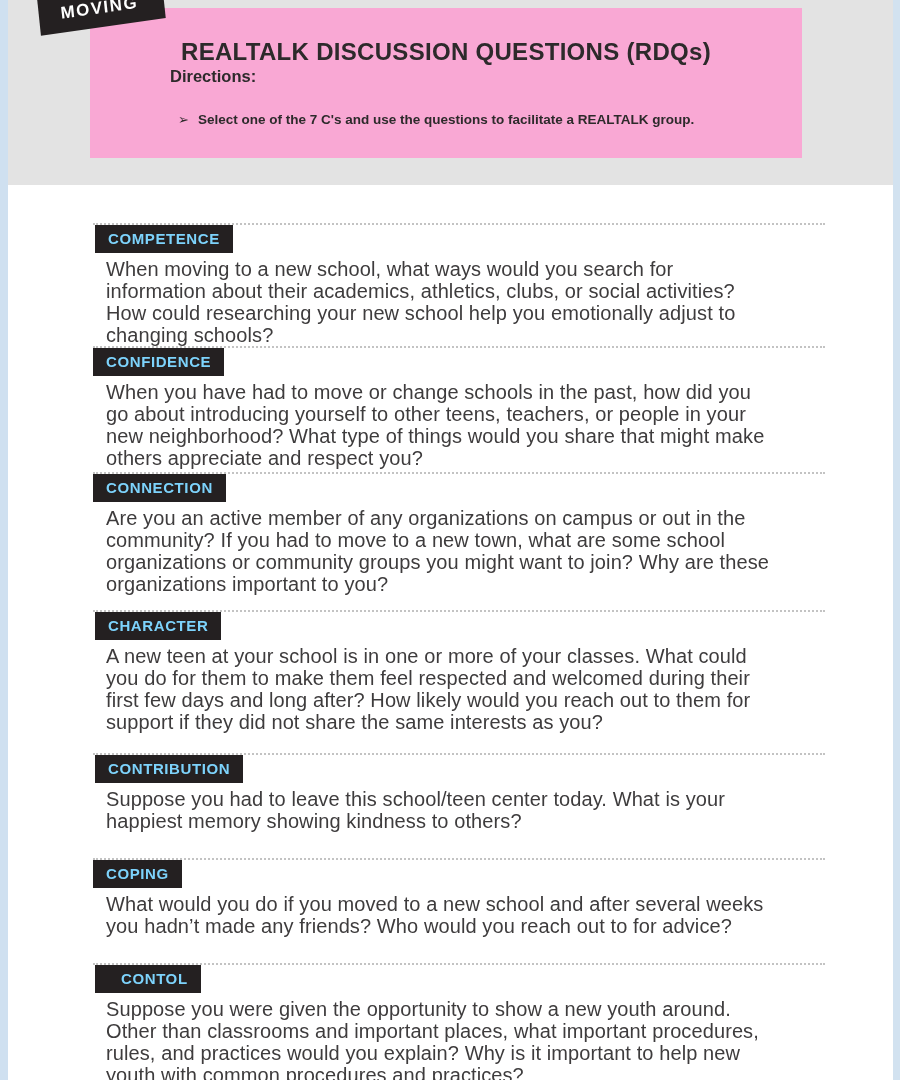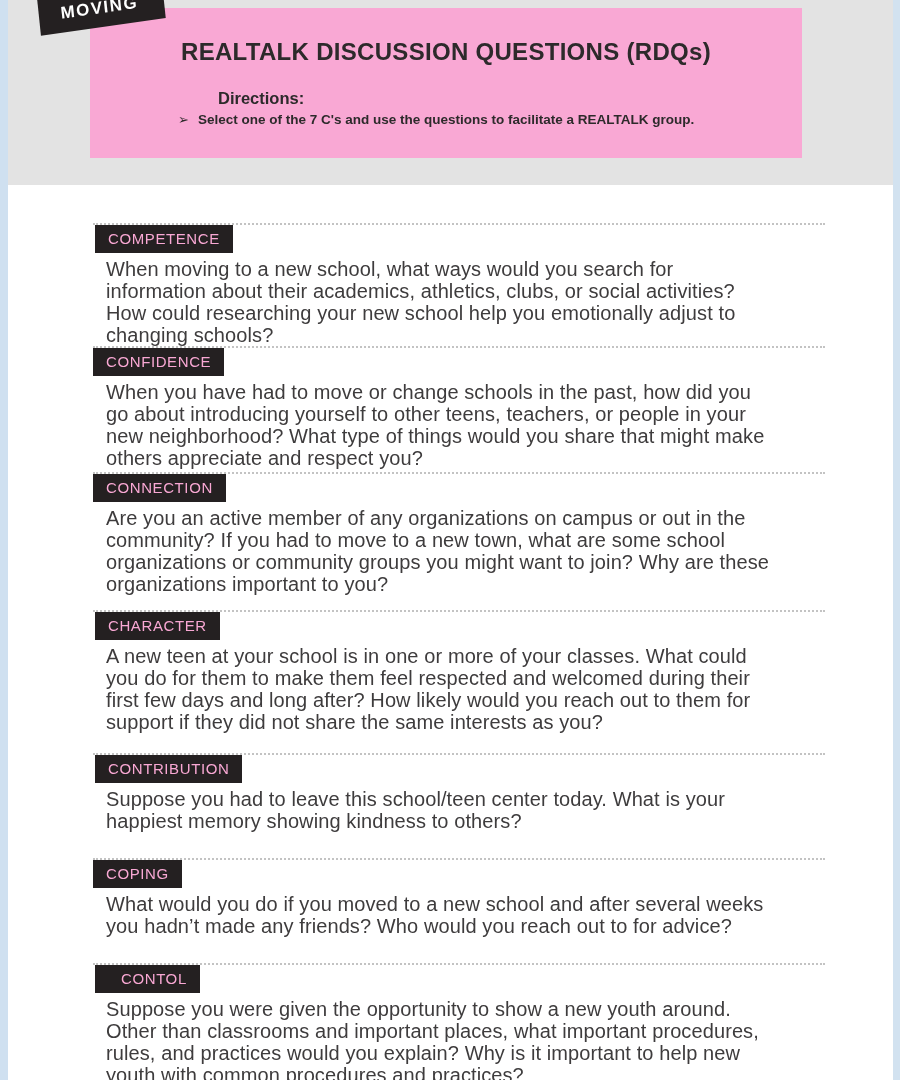--- a/index.html
+++ b/index.html
@@ -46,25 +46,24 @@
   .doc-title {
     margin-top: 30px;
     text-align: center;
     font-size: 24px;
     font-weight: 700;
     letter-spacing: 0.3px;
     color: #2d2a2b;
   }
   .directions-label {
     position: absolute;
-    left: 80px; top: 81px;
+    left: 80px; top: 59px;
     font-size: 16.5px;
     font-weight: 700;
     color: #2d2a2b;
-    margin-left: 48px;
   }
   .direction-item {
     position: absolute;
     left: 88px; top: 104px;
     font-size: 13.5px;
     font-weight: 700;
     color: #2d2a2b;
     display: flex;
     align-items: baseline;
   }
@@ -104,22 +103,22 @@
   .s6 { top: 673px; }
   .s7 { top: 778px; }
   .rule {
     width: 100%;
     height: 0;
     border-top: 2px dotted #c3c3c3;
   }
   .qlabel {
     display: inline-block;
     background: #242021;
-    color: #f9a8d4;
-    font-weight: 400;
+    color: #7dd3fc;
+    font-weight: 700;
     font-size: 15px;
     letter-spacing: 0.6px;
     padding: 5px 13px 6px;
     margin-top: 0;
   }
   .s1 .qlabel { margin-left: 2px; }
   .s4 .qlabel { margin-left: 2px; }
   .s5 .qlabel { margin-left: 2px; }
   .s6 .qlabel { }
   .s7 .qlabel { margin-left: 2px; padding-left: 26px; }

